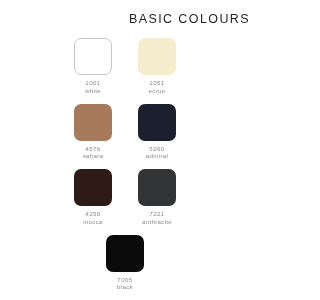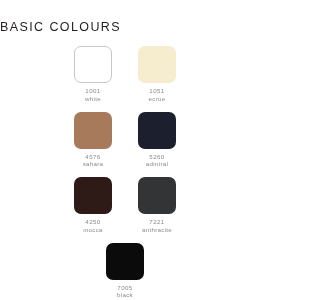--- a/index.html
+++ b/index.html
@@ -17,27 +17,27 @@
 
   .page {
     position: relative;
     width: 250px;
     height: 300px;
     box-sizing: border-box;
     background: #ffffff;
   }
 
   .page-title {
-    text-align: left;
+    text-align: right;
     font-family: "Liberation Sans", sans-serif;
     font-size: 12.5px;
     letter-spacing: 1.4px;
     color: #231f20;
     font-weight: 400;
-    padding-top: 20px;
+    padding-top: 12px;
     margin: 0;
   }
 
   .swatch-grid {
     margin: 0;
     padding: 0;
     margin-top: 12px;
     display: flex;
     flex-direction: column;
     align-items: center;

